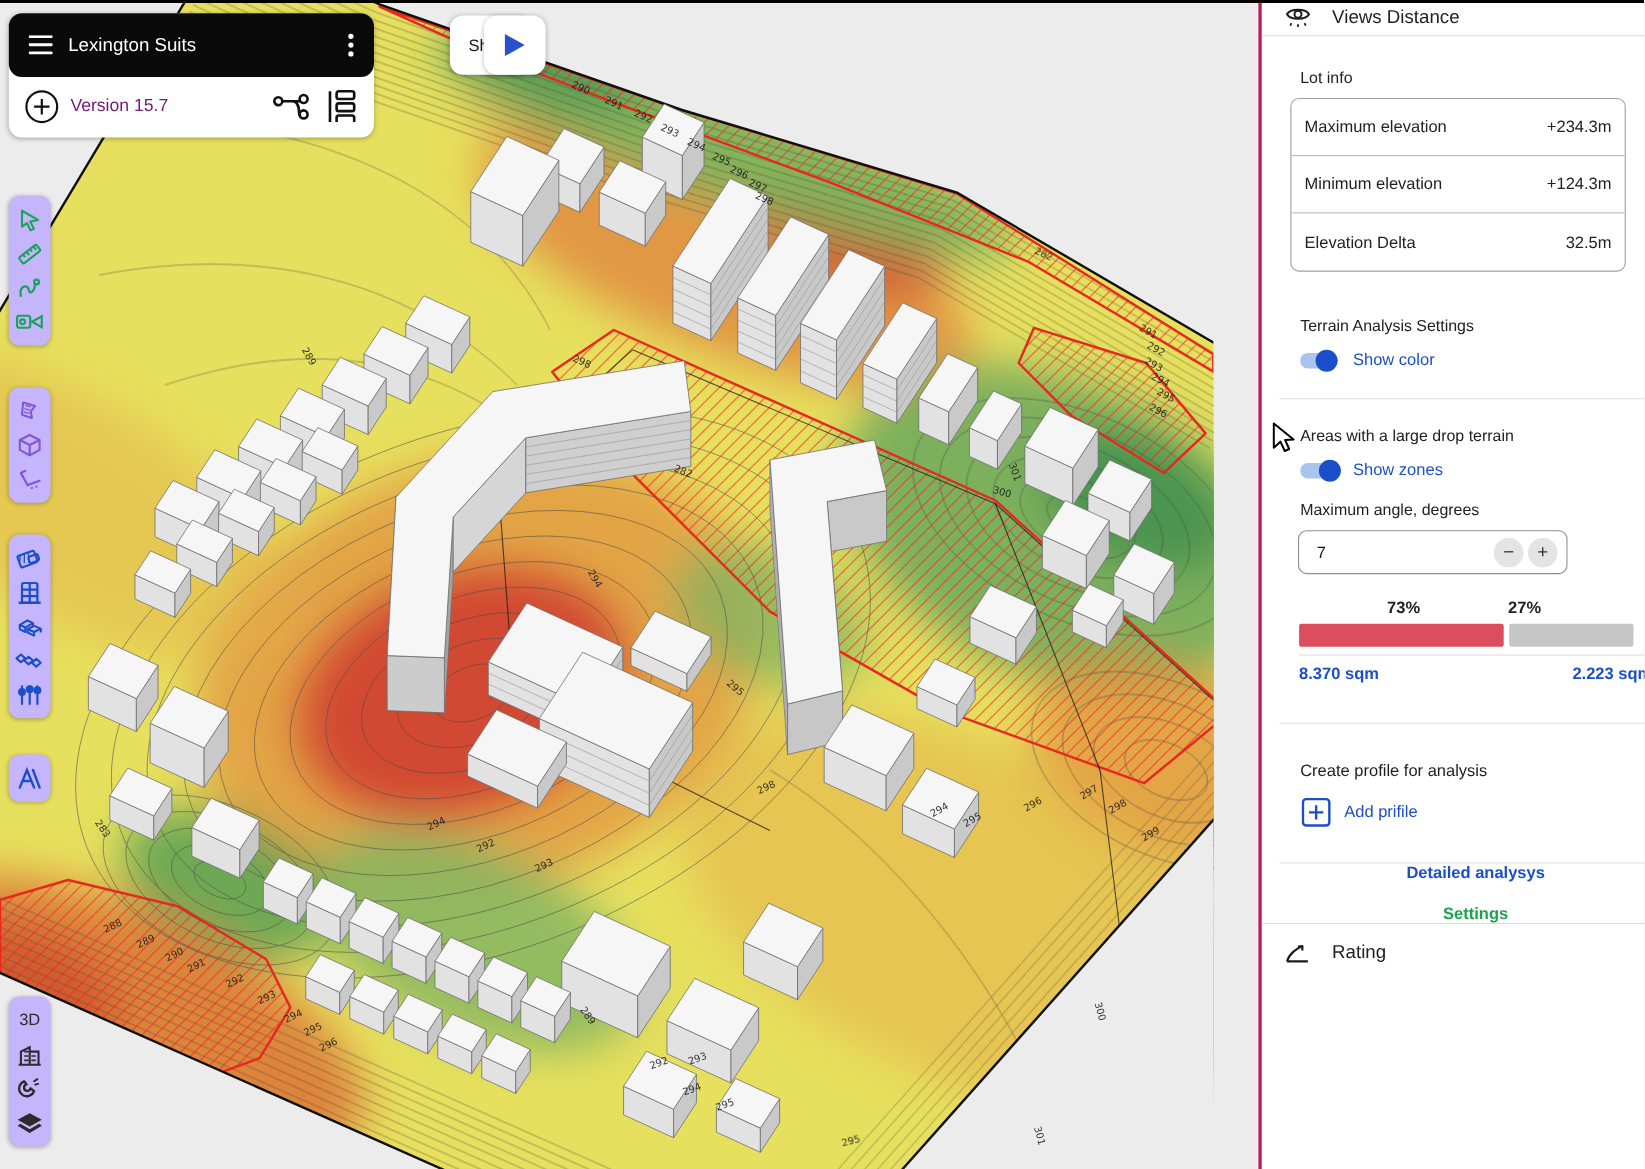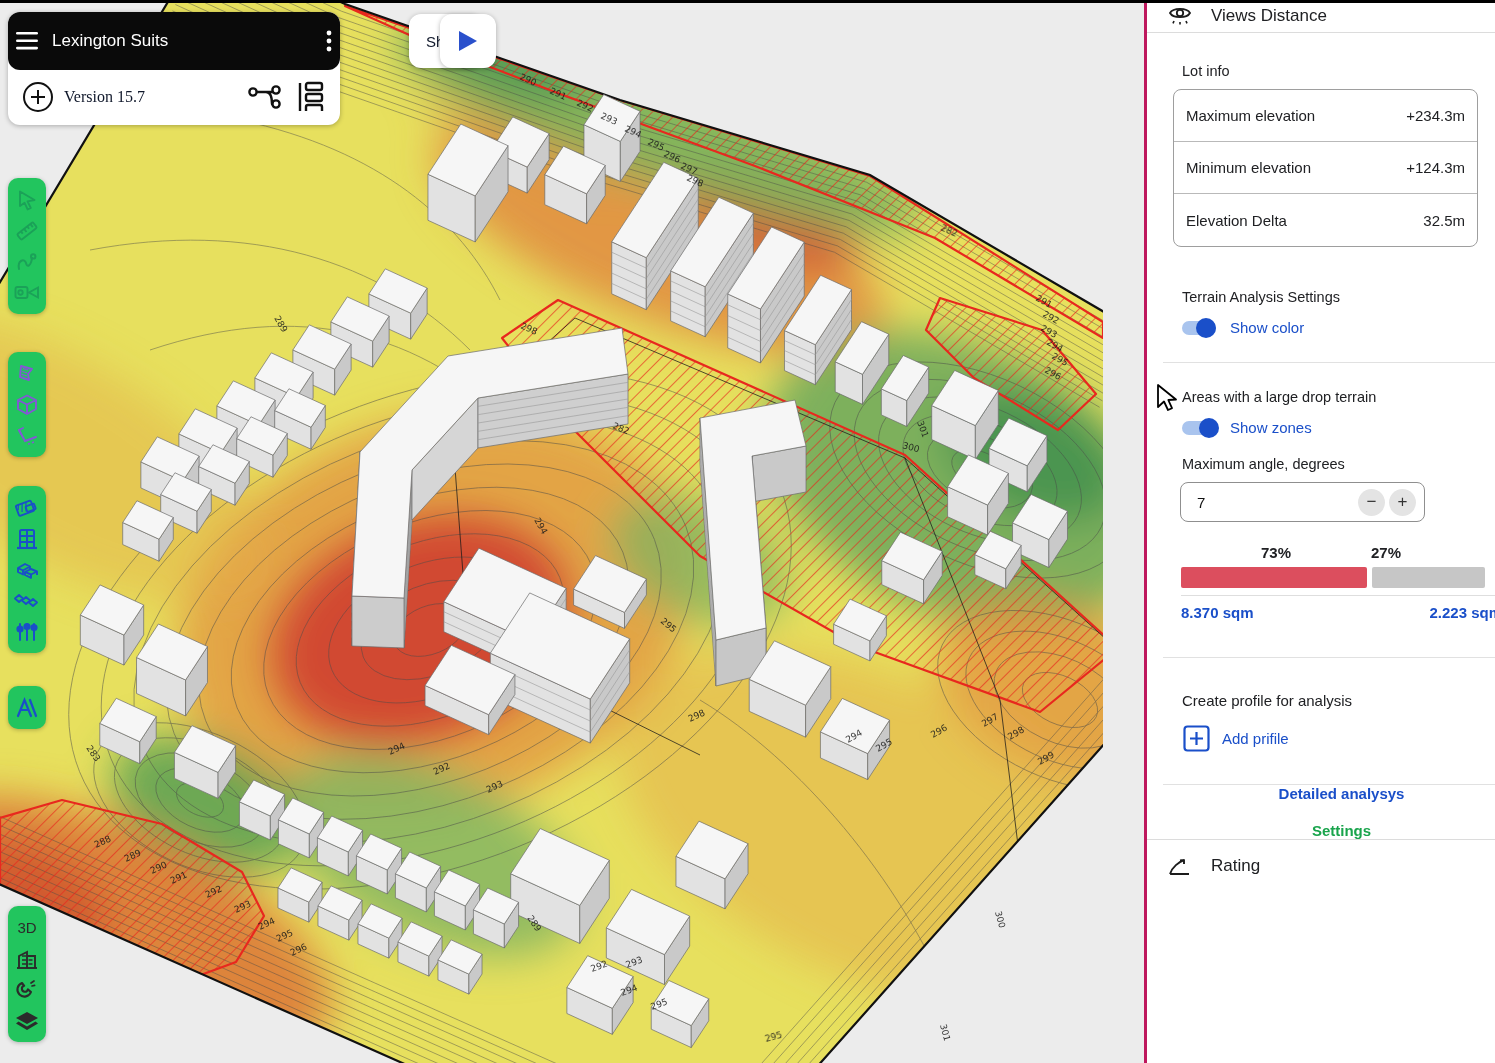--- a/index.html
+++ b/index.html
@@ -10,33 +10,33 @@
   
   #map-wrap { position:absolute; left:0; top:0; width:1103px; height:1063px; background:#ececec; }
   #map { position:absolute; left:0; top:0; }
   .top-chrome { position:absolute; left:0; top:0; width:1495px; height:3px; background:#000; z-index:40; }
 
   
   .float-card { position:absolute; background:#fff; border-radius:12px;
                 box-shadow:0 1px 5px rgba(0,0,0,.28); z-index:30; }
   .title-card { left:8px; top:12px; width:332px; }
   .title-card .black-bar { background:#0a0a0a; border-radius:12px; height:58px;
-      display:flex; align-items:center; padding:0 8px; position:relative; z-index:2; }
+      display:flex; align-items:center; padding:0 18px; position:relative; z-index:2; }
   .title-card .black-bar .ttl { color:#fff; font-size:17px; font-weight:500; margin-left:14px; flex:1; }
   .title-card .white-bar { height:56px; display:flex; align-items:center; padding:0 14px;
       border-radius:0 0 12px 12px; margin-top:-1px; }
-  .title-card .white-bar .ver { font-size:16px; color:#0f172a; margin-left:10px; flex:1;font-family:Liberation Serif, serif; }
+  .title-card .white-bar .ver { font-size:16px; color:#701a75; margin-left:10px; flex:1; }
   .icon-btn { display:flex; align-items:center; justify-content:center; cursor:pointer; }
   .share-btn { left:364px; top:14px; width:74px; height:54px; display:flex; align-items:center;
       justify-content:center; font-size:15px; color:#0f172a; cursor:pointer;margin-left:45px; }
   .play-btn { left:440px; top:14px; width:56px; height:54px; display:flex; align-items:center;
       justify-content:center; cursor:pointer; }
 
   
-  .tool-group { position:absolute; left:8px; width:38px; background:#22c55e; border-radius:10px;
+  .tool-group { position:absolute; left:8px; width:38px; background:#c4b5fd; border-radius:10px;
       box-shadow:0 1px 4px rgba(0,0,0,.25); display:flex; flex-direction:column;
       align-items:center; padding:6px 4px; z-index:30; }
   .tool-group .tool { width:30px; height:31px; display:flex; align-items:center;
       justify-content:center; cursor:pointer; }
   .g1 { top:178px; } .g2 { top:352px; } .g3 { top:486px; } .g4 { top:686px; } .g5 { top:906px; }
   .lbl3d { font-size:15px; font-weight:500; color:#2b2b2b; }
 
   
   .panel { position:absolute; left:1103px; top:0; width:392px; height:1063px; background:#fff;
       border-left:3px solid #be185d; z-index:20; color:#202124;margin-left:41px; }

